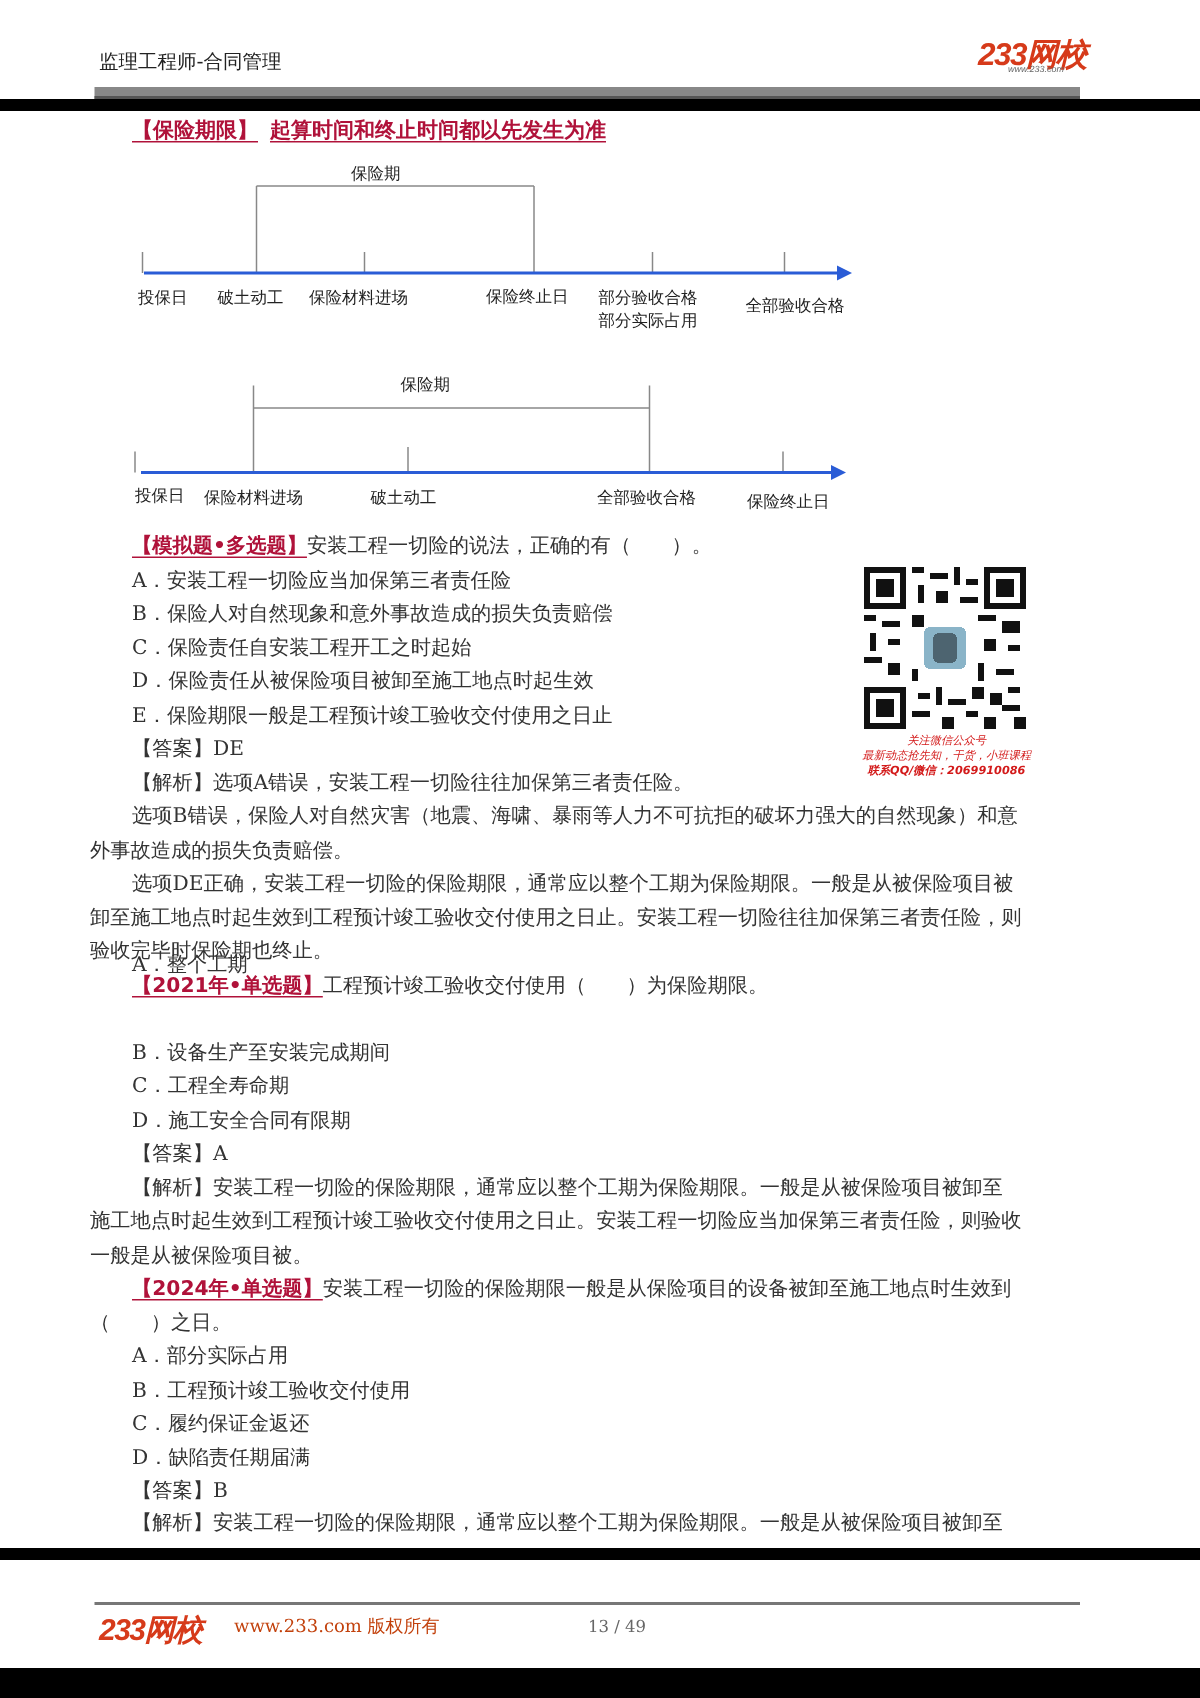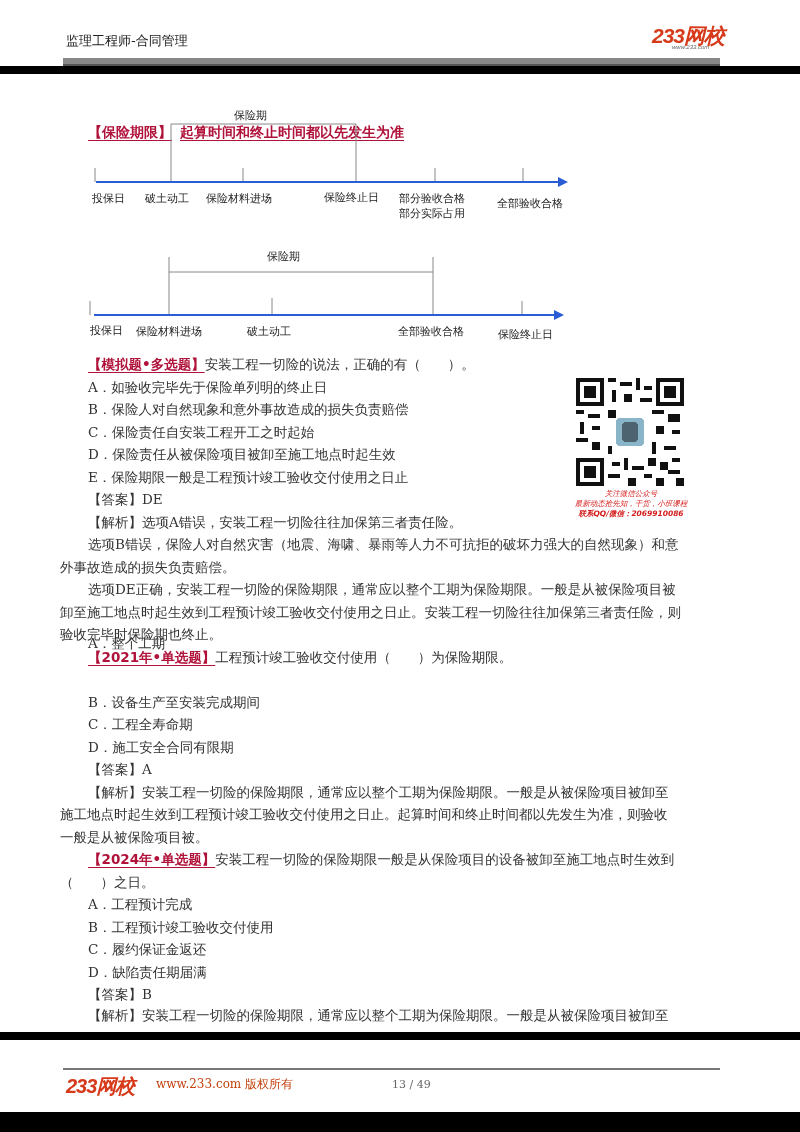--- a/index.html
+++ b/index.html
@@ -9,21 +9,21 @@
   }
   .abs { position:absolute; }
   
   .hdr-title { left:66px; top:32px; font-size:13px; color:#222; font-family:"DejaVu Sans","Liberation Sans",sans-serif; }
   .logo { font-family:"Liberation Sans","DejaVu Sans",sans-serif; font-weight:bold; font-style:italic; color:#d63a1a; letter-spacing:-1px;text-align:right; }
   .hdr-logo { left:652px; top:22px; font-size:21px; }
   .hdr-url { left:672px; top:44px; font-size:6px; color:#666; font-style:italic; font-family:"Liberation Sans",sans-serif; }
   .hdr-rule { left:63px; top:58px; width:657px; height:6px; background:#888; border-bottom:2px solid #555; }
   .black-bar { left:0; width:800px; background:#000; }
   
-  .topic { left:88px; top:78px; font-size:14px; color:#b0123a; font-weight:bold; text-decoration:underline; text-underline-offset:3px; font-family:"DejaVu Sans","Liberation Sans",sans-serif;margin-top:46px; }
+  .topic { left:88px; top:78px; font-size:14px; color:#b0123a; font-weight:bold; text-decoration:underline; text-underline-offset:3px; font-family:"DejaVu Sans","Liberation Sans",sans-serif; }
   .line { font-size:13.5px; line-height:22.5px; white-space:nowrap; font-family:"DejaVu Serif","Liberation Serif",serif; color:#333;text-align:center; }
   .tag { color:#b0123a; text-decoration:underline; text-underline-offset:3px; font-family:"DejaVu Sans","Liberation Sans",sans-serif; font-weight:bold; }
   .qr { left:576px; top:378px; width:108px; height:108px; }
   .qr-cap { left:566px; font-size:7.5px; color:#d31a1a; width:130px; text-align:center; font-family:"DejaVu Sans","Liberation Sans",sans-serif;font-style:italic; }
   .diag-label { font-size:11px; color:#222; font-family:"DejaVu Sans","Liberation Sans",sans-serif; white-space:nowrap; }
   .foot-rule { left:63px; top:1068px; width:657px; height:2px; background:#777; }
   .foot-logo { left:66px; top:1073px; font-size:20px; }
   .foot-text { left:156px; top:1076px; font-size:12px; color:#c2410c; }
   .foot-page { left:392px; top:1078px; font-size:11px; color:#666; }
 </style>
@@ -73,21 +73,21 @@
 <div class="abs diag-label" style="left:267px;top:249px">保险期</div>
 <div class="abs diag-label" style="left:90px;top:323px">投保日</div>
 <div class="abs diag-label" style="left:136px;top:324px">保险材料进场</div>
 <div class="abs diag-label" style="left:247px;top:324px">破土动工</div>
 <div class="abs diag-label" style="left:398px;top:324px">全部验收合格</div>
 <div class="abs diag-label" style="left:498px;top:327px">保险终止日</div>
 
 <div class="abs line" style="left:88px;top:353px">
   <span class="tag">【模拟题•多选题】</span><span>安装工程一切险的说法，正确的有（　　）。</span>
 </div>
-<div class="abs line" style="left:88px;top:376px">A．如验收完毕先于保险单列明的终止日</div>
+<div class="abs line" style="left:88px;top:376px">A．安装工程一切险应当加保第三者责任险</div>
 <div class="abs line" style="left:88px;top:398px">B．保险人对自然现象和意外事故造成的损失负责赔偿</div>
 <div class="abs line" style="left:88px;top:421px">C．保险责任自安装工程开工之时起始</div>
 <div class="abs line" style="left:88px;top:443px">D．保险责任从被保险项目被卸至施工地点时起生效</div>
 <div class="abs line" style="left:88px;top:466px">E．保险期限一般是工程预计竣工验收交付使用之日止</div>
 <div class="abs line" style="left:88px;top:488px">【答案】DE</div>
 <div class="abs line" style="left:88px;top:511px">【解析】选项A错误，安装工程一切险往往加保第三者责任险。</div>
 <div class="abs line" style="left:88px;top:533px">选项B错误，保险人对自然灾害（地震、海啸、暴雨等人力不可抗拒的破坏力强大的自然现象）和意</div>
 <div class="abs line" style="left:60px;top:556px">外事故造成的损失负责赔偿。</div>
 <div class="abs line" style="left:88px;top:578px">选项DE正确，安装工程一切险的保险期限，通常应以整个工期为保险期限。一般是从被保险项目被</div>
 <div class="abs line" style="left:60px;top:601px">卸至施工地点时起生效到工程预计竣工验收交付使用之日止。安装工程一切险往往加保第三者责任险，则</div>
@@ -148,28 +148,28 @@
 
 <div class="abs line" style="left:88px;top:646px">
   <span class="tag">【2021年•单选题】</span><span>工程预计竣工验收交付使用（　　）为保险期限。</span>
 </div>
 <div class="abs line" style="left:88px;top:632px">A．整个工期</div>
 <div class="abs line" style="left:88px;top:691px">B．设备生产至安装完成期间</div>
 <div class="abs line" style="left:88px;top:713px">C．工程全寿命期</div>
 <div class="abs line" style="left:88px;top:736px">D．施工安全合同有限期</div>
 <div class="abs line" style="left:88px;top:758px">【答案】A</div>
 <div class="abs line" style="left:88px;top:781px">【解析】安装工程一切险的保险期限，通常应以整个工期为保险期限。一般是从被保险项目被卸至</div>
-<div class="abs line" style="left:60px;top:803px">施工地点时起生效到工程预计竣工验收交付使用之日止。起算时间和终止时间都以先发生为准，则验收</div>
+<div class="abs line" style="left:60px;top:803px">施工地点时起生效到工程预计竣工验收交付使用之日止。安装工程一切险应当加保第三者责任险，则验收</div>
 <div class="abs line" style="left:60px;top:826px">一般是从被保险项目被。</div>
 
 <div class="abs line" style="left:88px;top:848px">
   <span class="tag">【2024年•单选题】</span><span>安装工程一切险的保险期限一般是从保险项目的设备被卸至施工地点时生效到</span>
 </div>
 <div class="abs line" style="left:60px;top:871px">（　　）之日。</div>
-<div class="abs line" style="left:88px;top:893px">A．工程预计完成</div>
+<div class="abs line" style="left:88px;top:893px">A．部分实际占用</div>
 <div class="abs line" style="left:88px;top:916px">B．工程预计竣工验收交付使用</div>
 <div class="abs line" style="left:88px;top:938px">C．履约保证金返还</div>
 <div class="abs line" style="left:88px;top:961px">D．缺陷责任期届满</div>
 <div class="abs line" style="left:88px;top:983px">【答案】B</div>
 <div class="abs line" style="left:88px;top:1004px">【解析】安装工程一切险的保险期限，通常应以整个工期为保险期限。一般是从被保险项目被卸至</div>
 
 <div class="abs black-bar" style="top:1032px;height:8px;"></div>
 
 <div class="abs foot-rule"></div>
 <div class="abs logo foot-logo">233网校</div>

